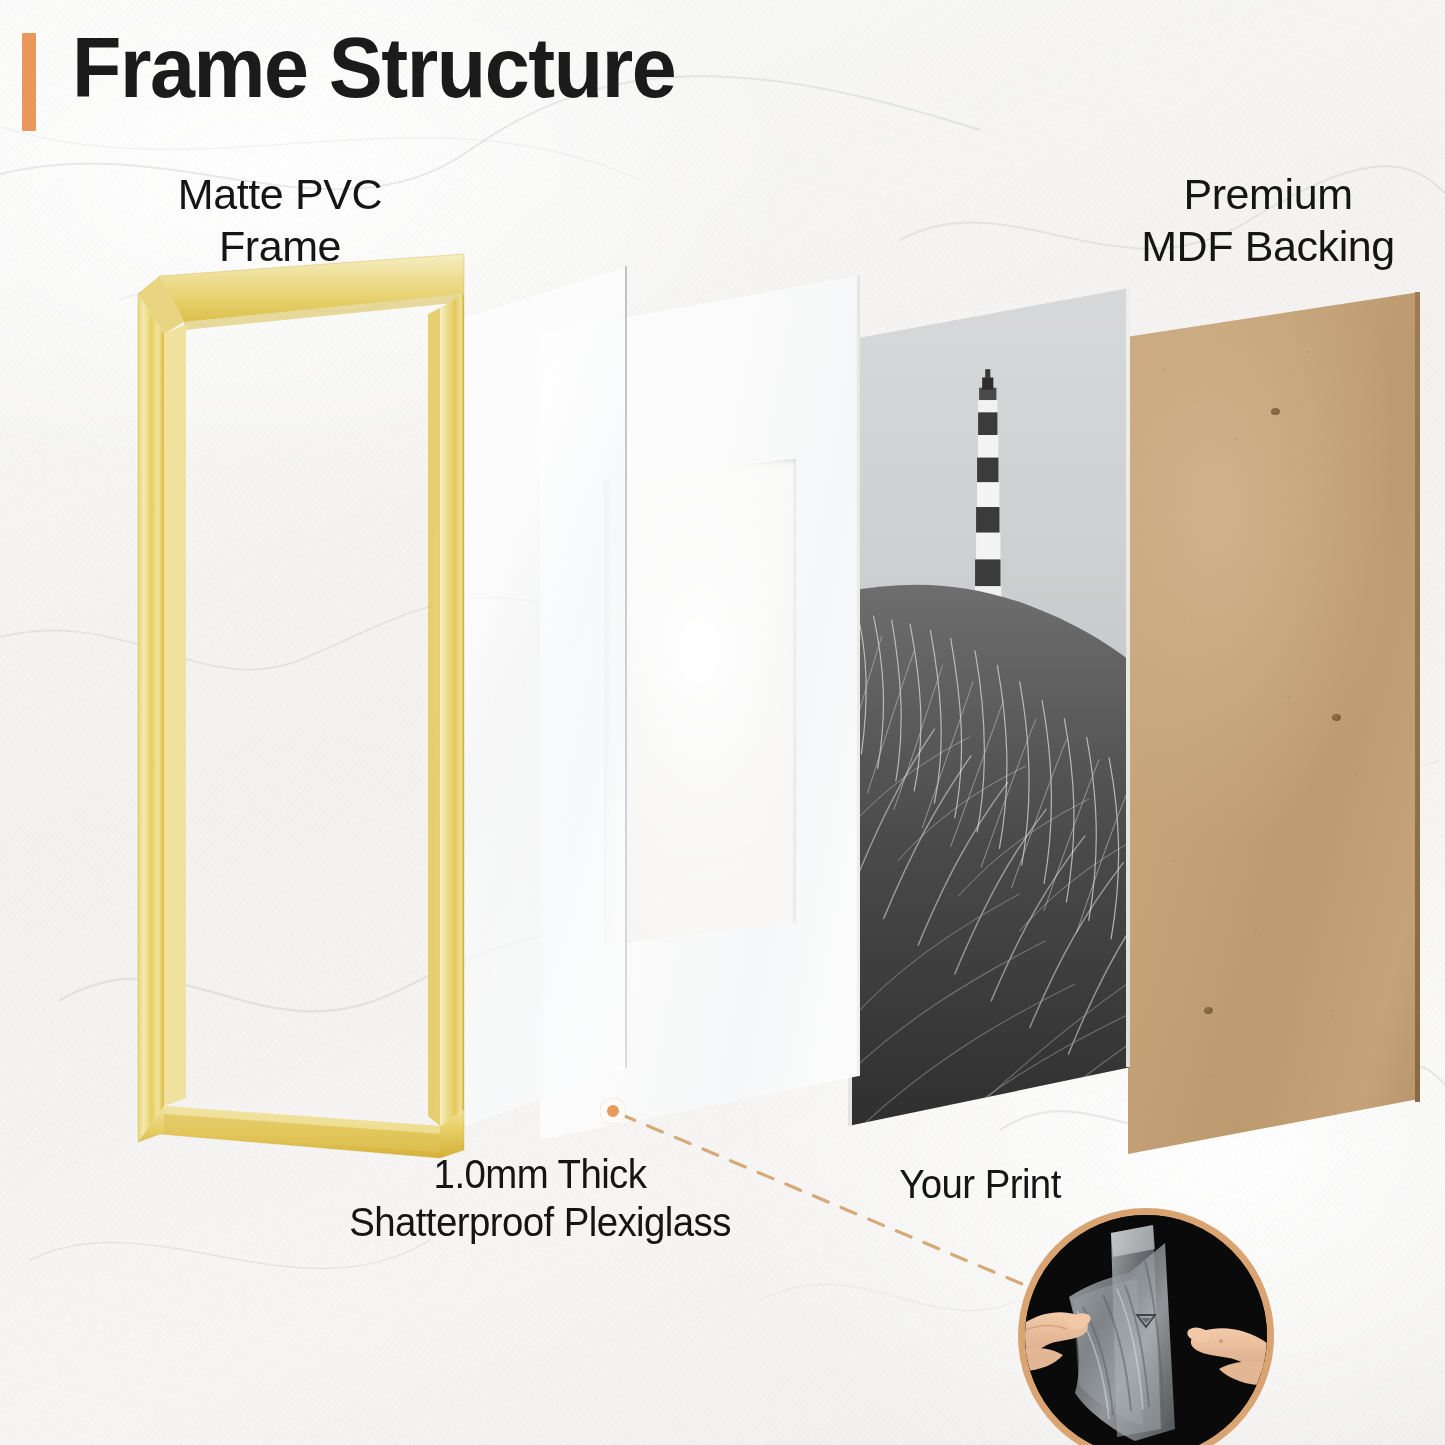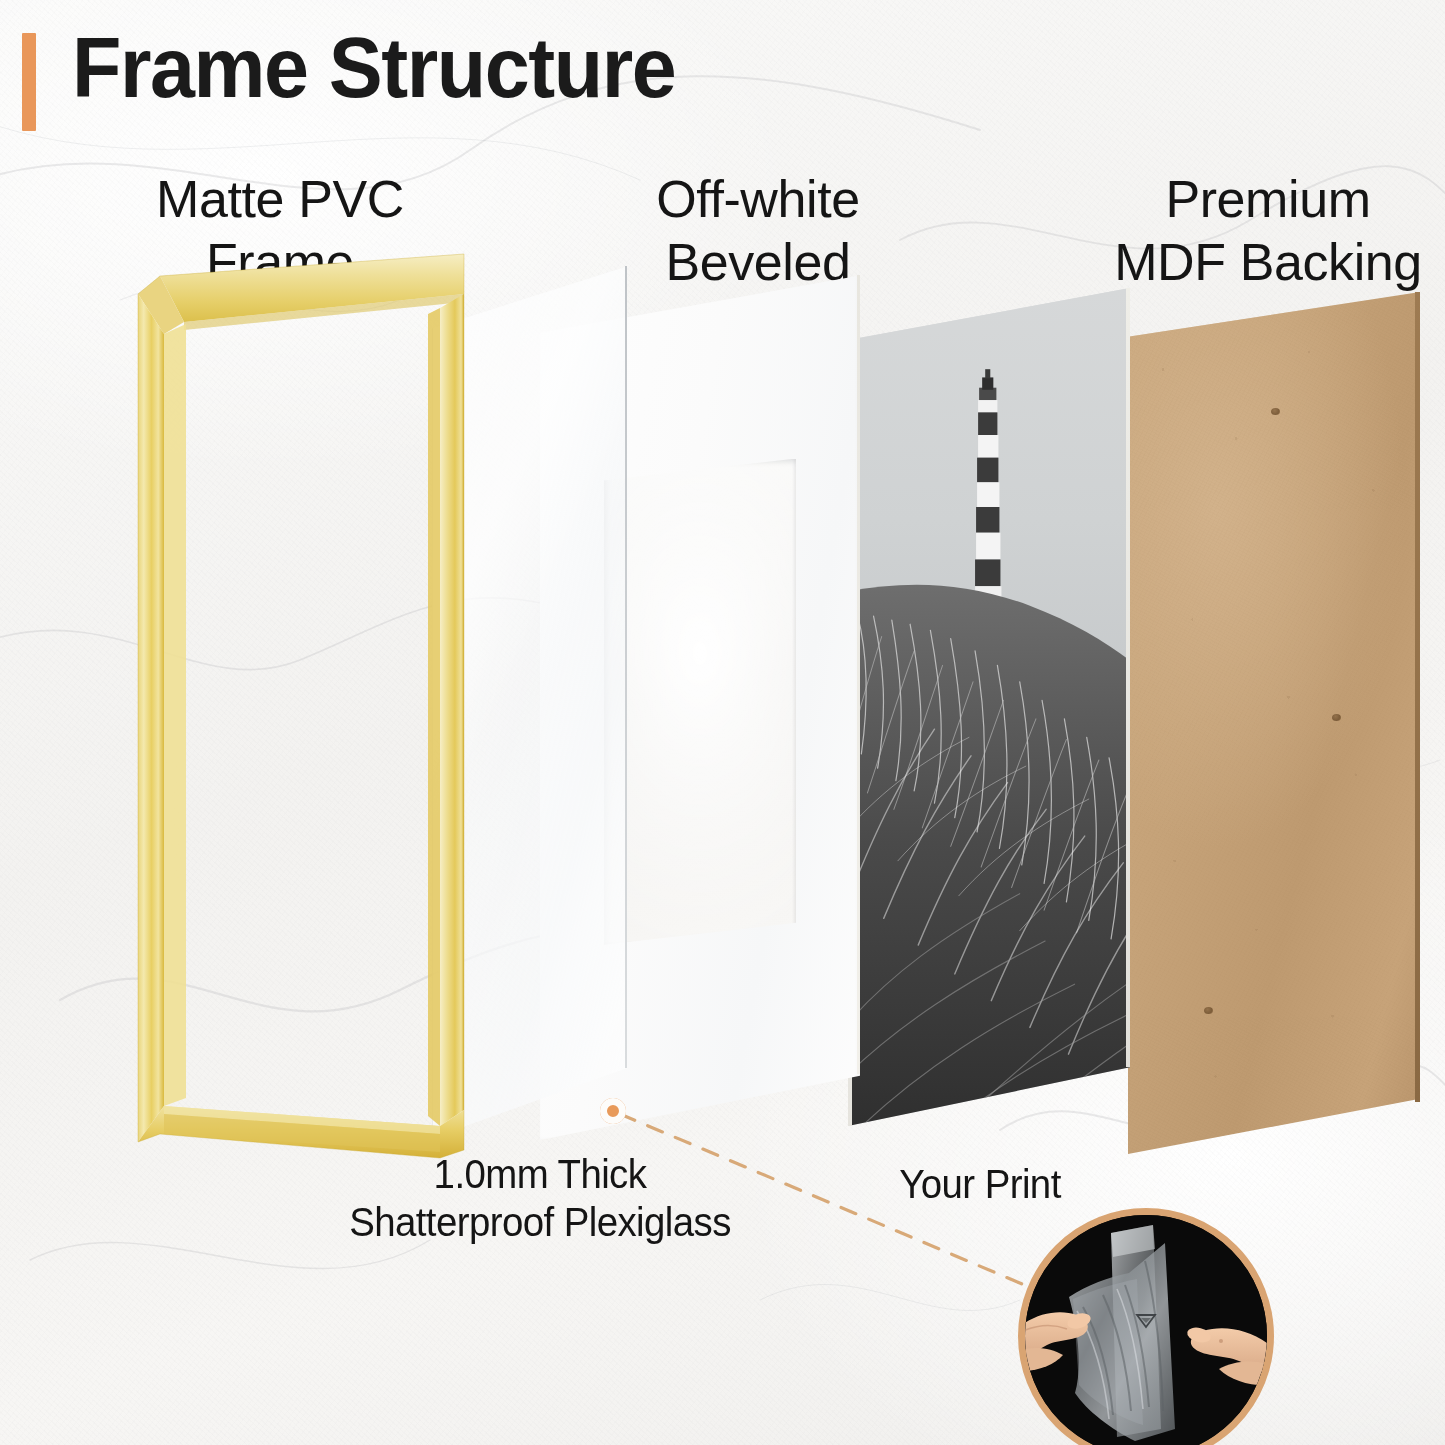--- a/index.html
+++ b/index.html
@@ -42,21 +42,21 @@
     letter-spacing:-1.5px;
     color:#1B1B1B;
     font-family:"Liberation Sans", sans-serif;
     transform:scaleX(.94);transform-origin:left top;
     white-space:nowrap;
   }
 
   
   .lbl{
     position:absolute;text-align:center;
-    color:#151515;font-size:52px;line-height:1.22;
+    color:#151515;font-size:43px;line-height:1.22;
     font-family:"Liberation Sans", sans-serif;
     letter-spacing:-.4px;white-space:pre-line;font-weight:400;
   }
   #label-frame{left:120px;top:168px;width:320px;}
   #label-mat{left:558px;top:168px;width:400px;}
   #label-backing{left:1088px;top:168px;width:360px;}
 
   
   .lbl-b{
     position:absolute;text-align:center;color:#151515;
@@ -238,22 +238,20 @@
         <path d="M760 1300 C 860 1250, 930 1340, 1020 1300" stroke-width="1"></path>
       </g>
     </svg>
   </div>
 
   <div class="accent-bar"></div>
   <div class="page-title">Frame Structure</div>
 
   <div class="lbl" id="label-frame">Matte PVC
 Frame</div>
-  <div class="lbl" id="label-mat">Off-white Beveled
-Cut Mat</div>
   <div class="lbl" id="label-backing">Premium
 MDF Backing</div>
 
   <div class="layer" id="mdf-layer">
     <div class="mdf-body"></div>
     <div class="mdf-speck"></div>
     <div class="mdf-nail" style="left:49%;top:13.5%;"></div>
     <div class="mdf-nail" style="left:70%;top:49%;"></div>
     <div class="mdf-nail" style="left:26%;top:83%;"></div>
     <div class="mdf-rightedge"></div>

